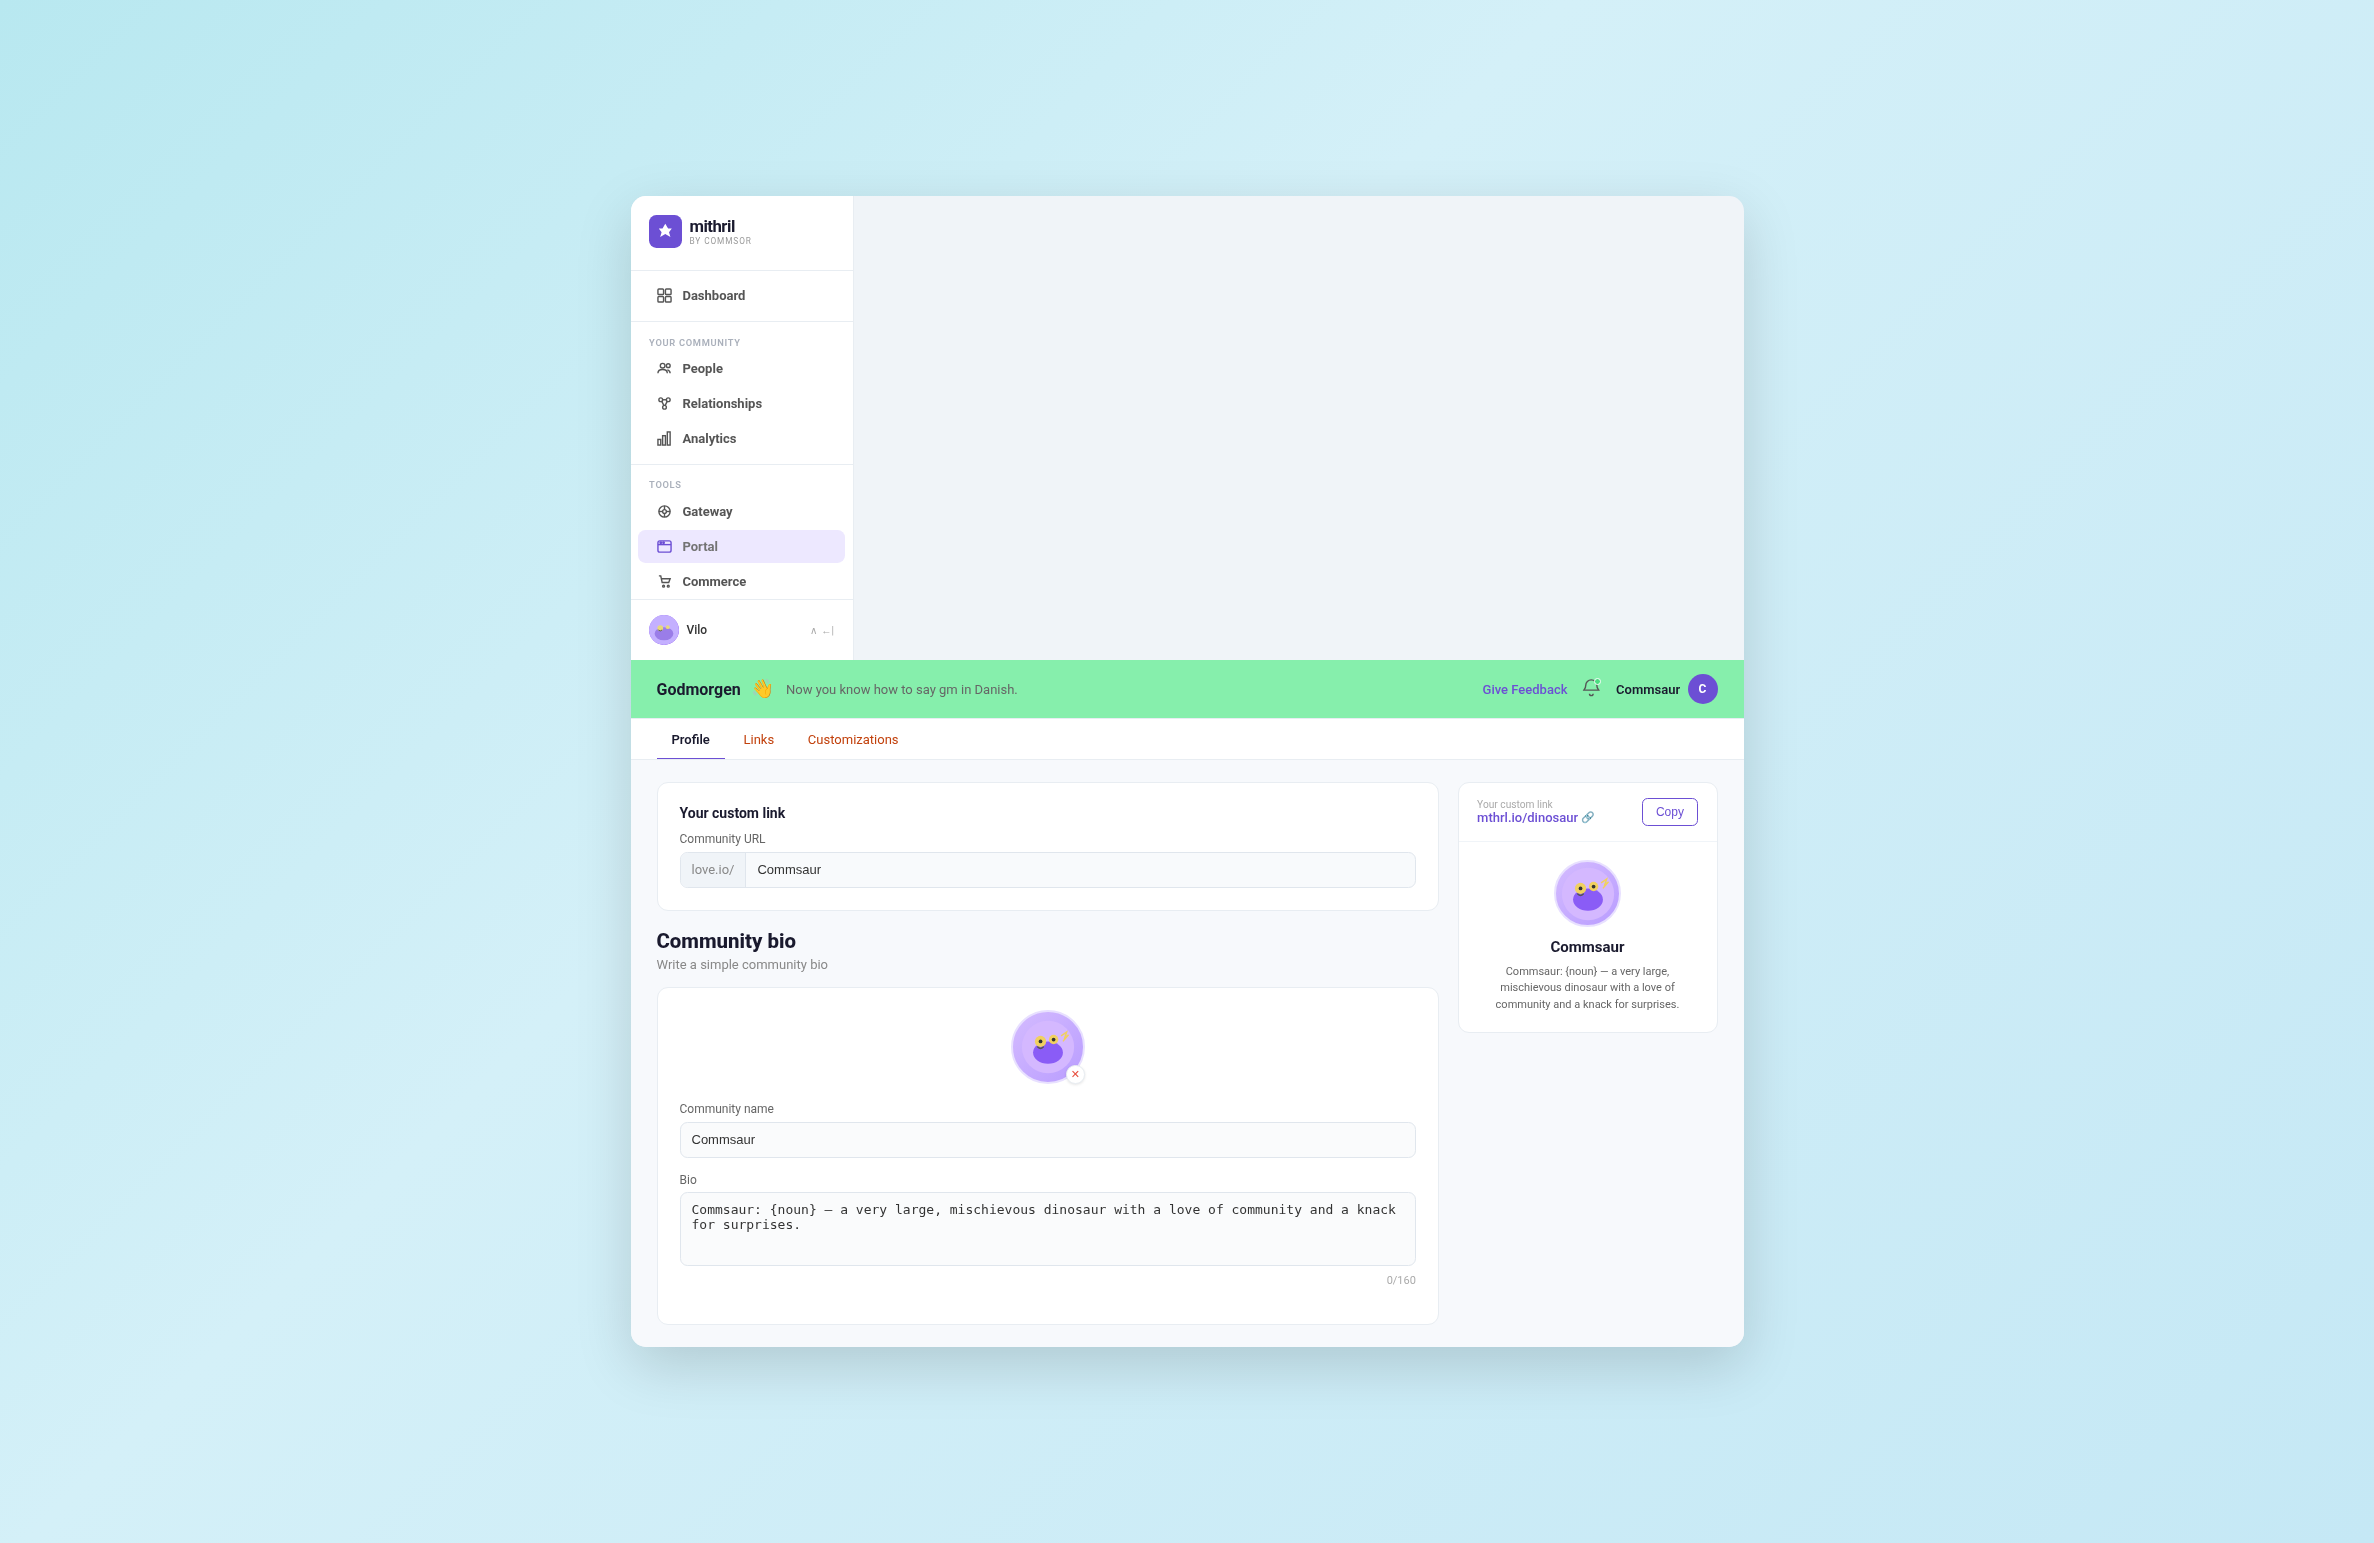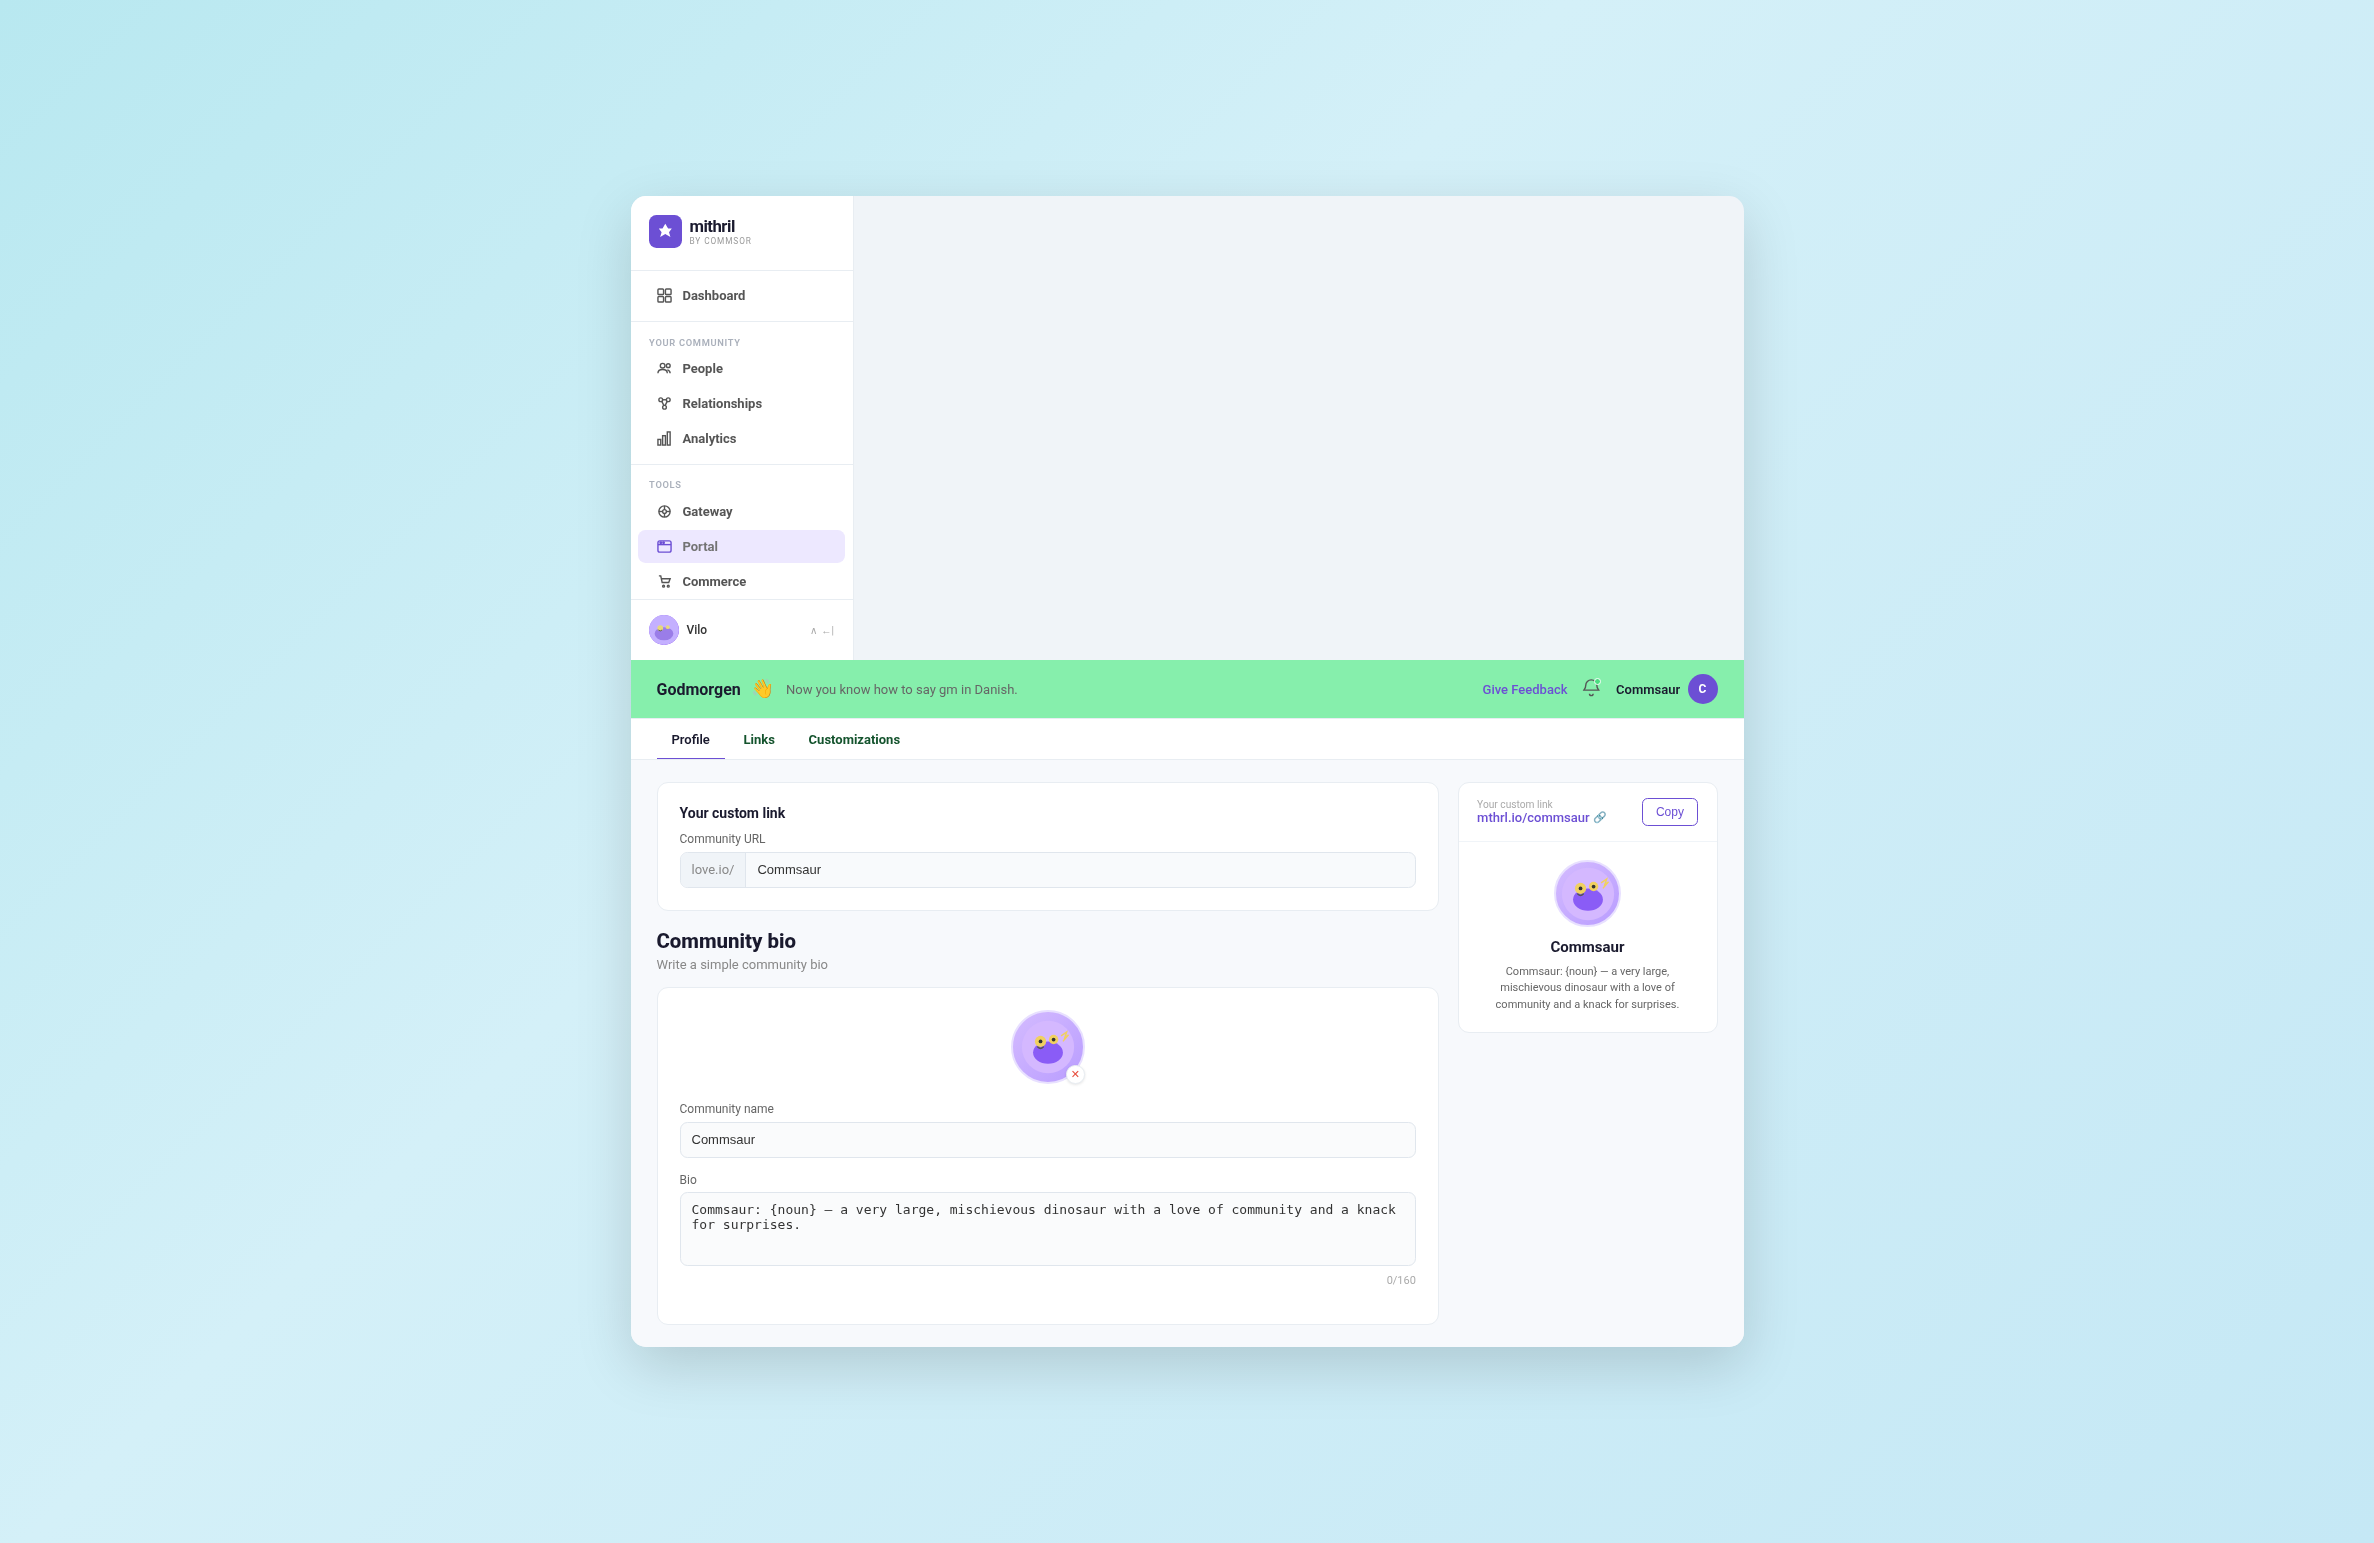--- a/index.html
+++ b/index.html
@@ -223,22 +223,22 @@
       background: #ffffff;
       padding: 0 26px;
       display: flex;
       align-items: center;
       border-bottom: 0.9px solid #e8edf2;
       flex-shrink: 0;
     }
     .page-tab {
       padding: 13px 15px 11px;
       font-size: 13px;
-      font-weight: 700;
-      color: #14532d;
+      font-weight: 400;
+      color: #c2410c;
       cursor: pointer;
       border-bottom: 1.9px solid transparent;
       margin-right: 3.7px;
     }
     .page-tab.active {
       color: #1a1a2e;
       border-bottom: 1.9px solid #6c4fd4;
       font-weight: 600;
     }
     
@@ -712,21 +712,21 @@
           </div>
         </div>
       </div>
 
       <div class="content-right">
         <div class="right-panel-card">
           <div class="custom-link-header">
             <div>
               <div class="custom-link-label">Your custom link</div>
               <div class="custom-link-url">
-                <span>mthrl.io/commsaur</span>
+                <span>mthrl.io/dinosaur</span>
                 <span style="font-size:11px;">🔗</span>
               </div>
             </div>
             <button class="copy-btn">Copy</button>
           </div>
 
           <div class="preview-area">
             <div class="preview-avatar">
               <svg width="56" height="56" viewBox="0 0 60 60">
                 <circle cx="30" cy="30" r="28" fill="#d4b8ff"></circle>

